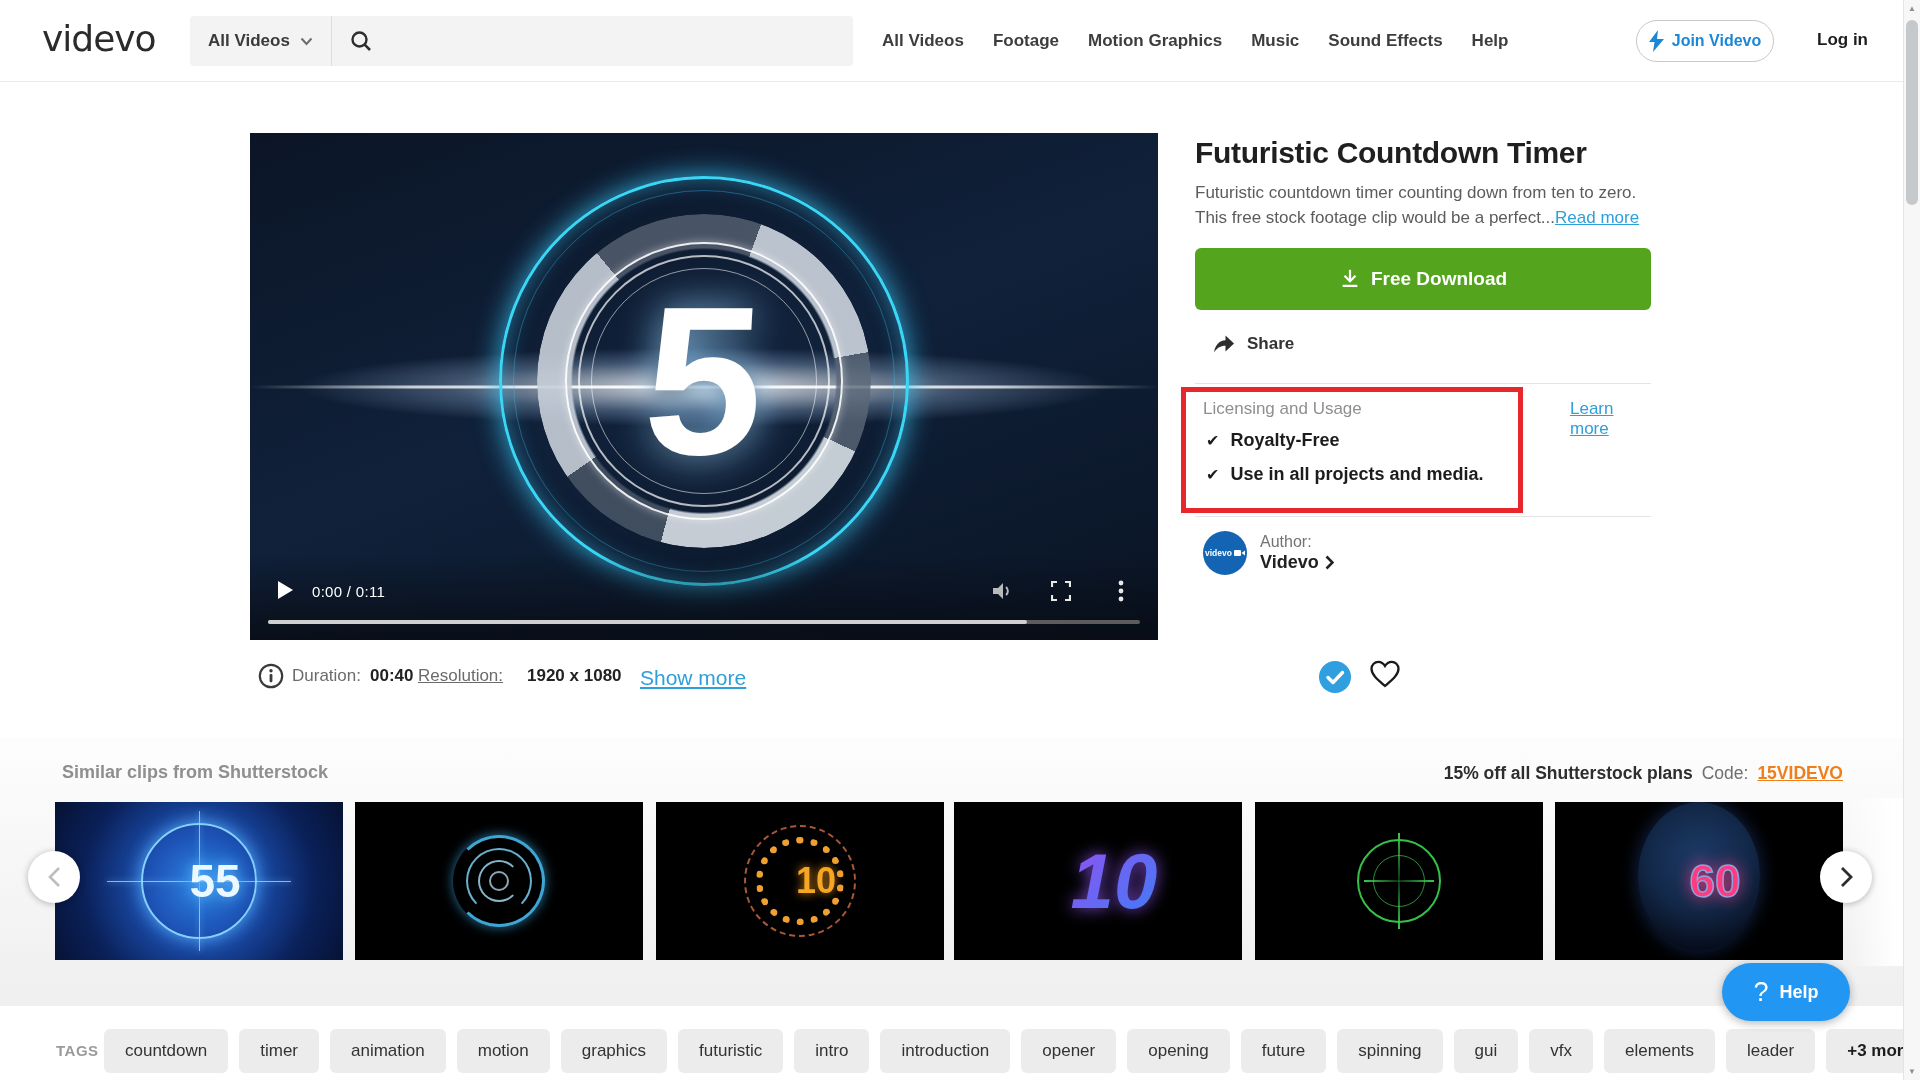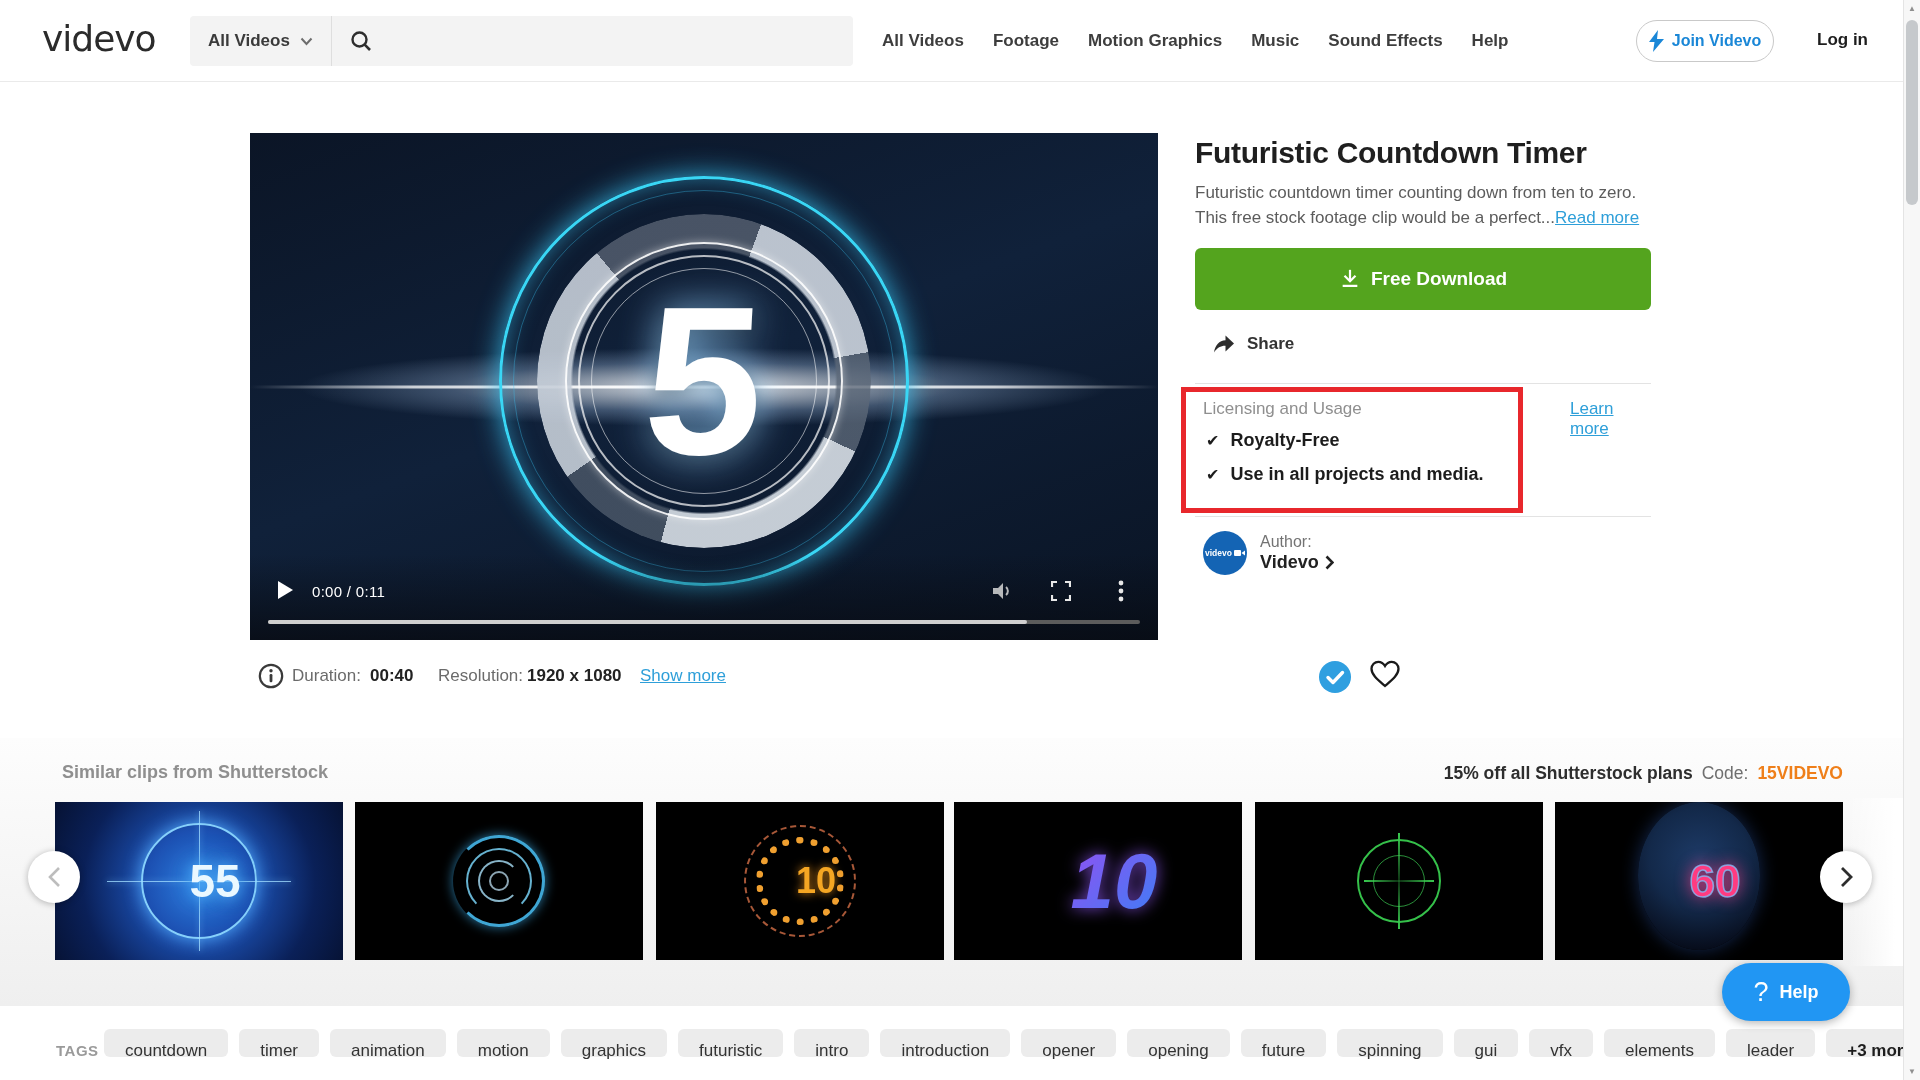--- a/index.html
+++ b/index.html
@@ -47,21 +47,21 @@
   .ctl-btn { position:absolute; top:22px; width:30px; height:30px; background:transparent; border:none; cursor:pointer; display:flex; align-items:center; justify-content:center; }
   .progress { position:absolute; left:18px; right:18px; bottom:16px; height:4px; background:#5c5c5c; border-radius:2px; cursor:pointer; }
   .progress-buf { position:absolute; left:0; top:0; height:100%; width:87%; background:#cfcfcf; border-radius:2px; }
 
   
   .meta-row { position:absolute; left:250px; top:658px; width:908px; height:40px; }
   .info-ic { position:absolute; left:8px; top:5px; cursor:pointer; }
   .meta-lbl { position:absolute; top:8px; font-size:17px; color:#6b6b6b; }
   .meta-val { position:absolute; top:8px; font-size:17px; font-weight:700; color:#222; }
   .link-blue { color:#2e9fd9; text-decoration:underline; cursor:pointer; }
-  .show-more { position:absolute; left:390px; top:8px; font-size:17px; }
+  .show-more { position:absolute; left:390px; top:8px; font-size:21px; }
   .check-badge { position:absolute; left:1068px; top:2px; cursor:pointer; }
   .heart-btn { position:absolute; left:1118px; top:0; background:none; border:none; cursor:pointer; }
 
   
   .rpanel { position:absolute; left:1195px; top:0; width:456px; }
   .title { position:absolute; left:0; top:136px; font-size:30px; font-weight:700; color:#1f1f1f; letter-spacing:-.3px; white-space:nowrap; }
   .desc { position:absolute; left:0; top:180px; width:470px; font-size:17px; color:#5c5c5c; line-height:25px; }
   .desc .read-more { margin-left:0; }
   .dl-btn { position:absolute; left:0; top:248px; width:456px; height:62px; background:#54a41e; border:none; border-radius:6px; display:flex; align-items:center; justify-content:center; gap:10px; cursor:pointer; }
   .dl-btn span { color:#fff; font-size:19px; font-weight:700; }
@@ -79,21 +79,21 @@
   .author-lbl { position:absolute; left:65px; top:533px; font-size:16px; color:#737373; }
   .author-name { position:absolute; left:65px; top:552px; display:flex; align-items:center; gap:6px; cursor:pointer; }
   .author-name span { font-size:18px; font-weight:700; color:#222; }
 
   
   .similar-bg { position:absolute; left:0; top:738px; width:1903px; height:268px; background:linear-gradient(180deg,#fdfdfd 0%,#efefef 100%); }
   .sim-head { position:absolute; left:62px; top:762px; font-size:18px; font-weight:700; color:#8f8f8f; }
   .promo { position:absolute; right:77px; top:763px; display:flex; align-items:baseline; gap:9px; }
   .promo .p1 { font-size:17.5px; font-weight:700; color:#2e2e2e; }
   .promo .p2 { font-size:17.5px; color:#6f6f6f; }
-  .promo .p3 { font-size:17.5px; font-weight:700; color:#ef7f1a; cursor:pointer;text-align:right; }
+  .promo .p3 { font-size:17.5px; font-weight:700; color:#ef7f1a; text-decoration:underline; cursor:pointer;text-align:right; }
   .thumb { position:absolute; top:802px; width:288px; height:158px; background:#000; overflow:hidden; cursor:pointer; }
   .tnum { position:absolute; left:16px; top:0; width:100%; height:100%; display:flex; align-items:center; justify-content:center; font-weight:700; }
   
   .t1 { background:radial-gradient(circle at 50% 52%, #2e7fe0 0%, #1c50b2 32%, #0a2058 70%, #061233 100%); }
   .t1 .circ { position:absolute; left:50%; top:50%; width:116px; height:116px; transform:translate(-50%,-50%); border-radius:50%; border:2px solid rgba(140,215,255,.95); box-shadow:0 0 18px rgba(90,180,255,.9); }
   .t1 .cx-h { position:absolute; left:18%; right:18%; top:50%; height:1px; background:rgba(160,220,255,.8); box-shadow:0 0 6px rgba(120,200,255,.9); }
   .t1 .cx-v { position:absolute; top:6%; bottom:6%; left:50%; width:1px; background:rgba(160,220,255,.8); box-shadow:0 0 6px rgba(120,200,255,.9); }
   .t1 .tnum { font-size:46px; color:#eaf8ff; text-shadow:0 0 14px #58b6ff, 0 0 28px #2f8fe0; }
   
   .t2 .r { position:absolute; left:50%; top:50%; transform:translate(-50%,-50%); border-radius:50%; }
@@ -117,21 +117,21 @@
   .t5 .lv { position:absolute; left:50%; top:50%; width:2px; height:96px; transform:translate(-50%,-50%); background:linear-gradient(180deg,#39c94f, rgba(57,201,79,.25), #39c94f); }
   
   .t6 .sphere { position:absolute; left:50%; top:47%; width:122px; height:148px; transform:translate(-50%,-50%); border-radius:50%; background:radial-gradient(circle at 50% 38%, #1d3a66 0%, #13294a 45%, #070d1c 82%); box-shadow:0 0 18px rgba(40,80,160,.5); }
   .t6 .tnum { font-size:46px; color:#ff3b80; -webkit-text-stroke:1.5px rgba(130,195,255,.75); text-shadow:0 0 16px rgba(255,60,130,.95); }
   .carousel-btn { position:absolute; top:851px; width:52px; height:52px; border-radius:50%; background:#fff; border:none; box-shadow:0 1px 7px rgba(0,0,0,.28); cursor:pointer; display:flex; align-items:center; justify-content:center; z-index:12; }
   .fade-right { position:absolute; left:1848px; top:798px; width:55px; height:168px; background:linear-gradient(90deg, rgba(255,255,255,0), #fff 85%); z-index:10; }
 
   
   .tags-lbl { position:absolute; left:56px; top:1042px; font-size:15px; font-weight:700; color:#9a9a9a; letter-spacing:.5px; }
   .tags-row { position:absolute; left:104px; top:1029px; display:flex; gap:11px; }
-  .tag { height:28px; line-height:44px; padding:0 21px; background:#ececec; border-radius:6px; font-size:17px; color:#333; white-space:nowrap; cursor:pointer; }
+  .tag { height:44px; line-height:44px; padding:0 21px; background:#ececec; border-radius:6px; font-size:17px; color:#333; white-space:nowrap; cursor:pointer; }
   .tag.more { font-weight:700; color:#1d1d1d; }
 
   
   .help-btn { position:absolute; left:1722px; top:963px; width:128px; height:58px; border:none; border-radius:30px; background:#2196f3; box-shadow:0 2px 10px rgba(0,0,0,.3); display:flex; align-items:center; justify-content:center; gap:11px; cursor:pointer; z-index:40; }
   .help-btn .q { color:#fff; font-size:27px; font-weight:400; }
   .help-btn .t { color:#fff; font-size:18px; font-weight:700; }
 </style>
 </head>
 <body>
 
@@ -217,21 +217,21 @@
   </div>
 
   <div class="meta-row">
     <svg class="info-ic" width="26" height="26" viewBox="0 0 26 26">
         <circle cx="13" cy="13" r="11.2" fill="none" stroke="#3a3a3a" stroke-width="2.2"></circle>
         <circle cx="13" cy="7.8" r="1.7" fill="#3a3a3a"></circle>
         <rect x="11.6" y="11" width="2.8" height="8.2" rx="1.2" fill="#3a3a3a"></rect>
       </svg>
     <span class="meta-lbl" style="left:42px;">Duration:</span>
     <span class="meta-val" style="left:120px;">00:40</span>
-    <span class="meta-lbl" style="left:188px;">Resolution:</span>
+    <span class="meta-lbl" style="left:168px;text-decoration:underline;">Resolution:</span>
     <span class="meta-val" style="left:277px;">1920 x 1080</span>
     <span class="show-more link-blue">Show more</span>
     <svg class="check-badge" width="34" height="34" viewBox="0 0 34 34">
         <circle cx="17" cy="17" r="16" fill="#2f9fe0"></circle>
         <polyline points="10,17.5 15,22.5 24.5,12.5" fill="none" stroke="#fff" stroke-width="3.4" stroke-linecap="round" stroke-linejoin="round"></polyline>
       </svg>
     <button class="heart-btn">
       <svg width="34" height="32" viewBox="0 0 34 30">
           <path d="M17 27 C10 21 3.5 16 3.5 9.8 C3.5 5.6 6.8 2.8 10.3 2.8 C13 2.8 15.5 4.4 17 7 C18.5 4.4 21 2.8 23.7 2.8 C27.2 2.8 30.5 5.6 30.5 9.8 C30.5 16 24 21 17 27 Z" fill="none" stroke="#1a1a1a" stroke-width="2.3"></path>
         </svg>

